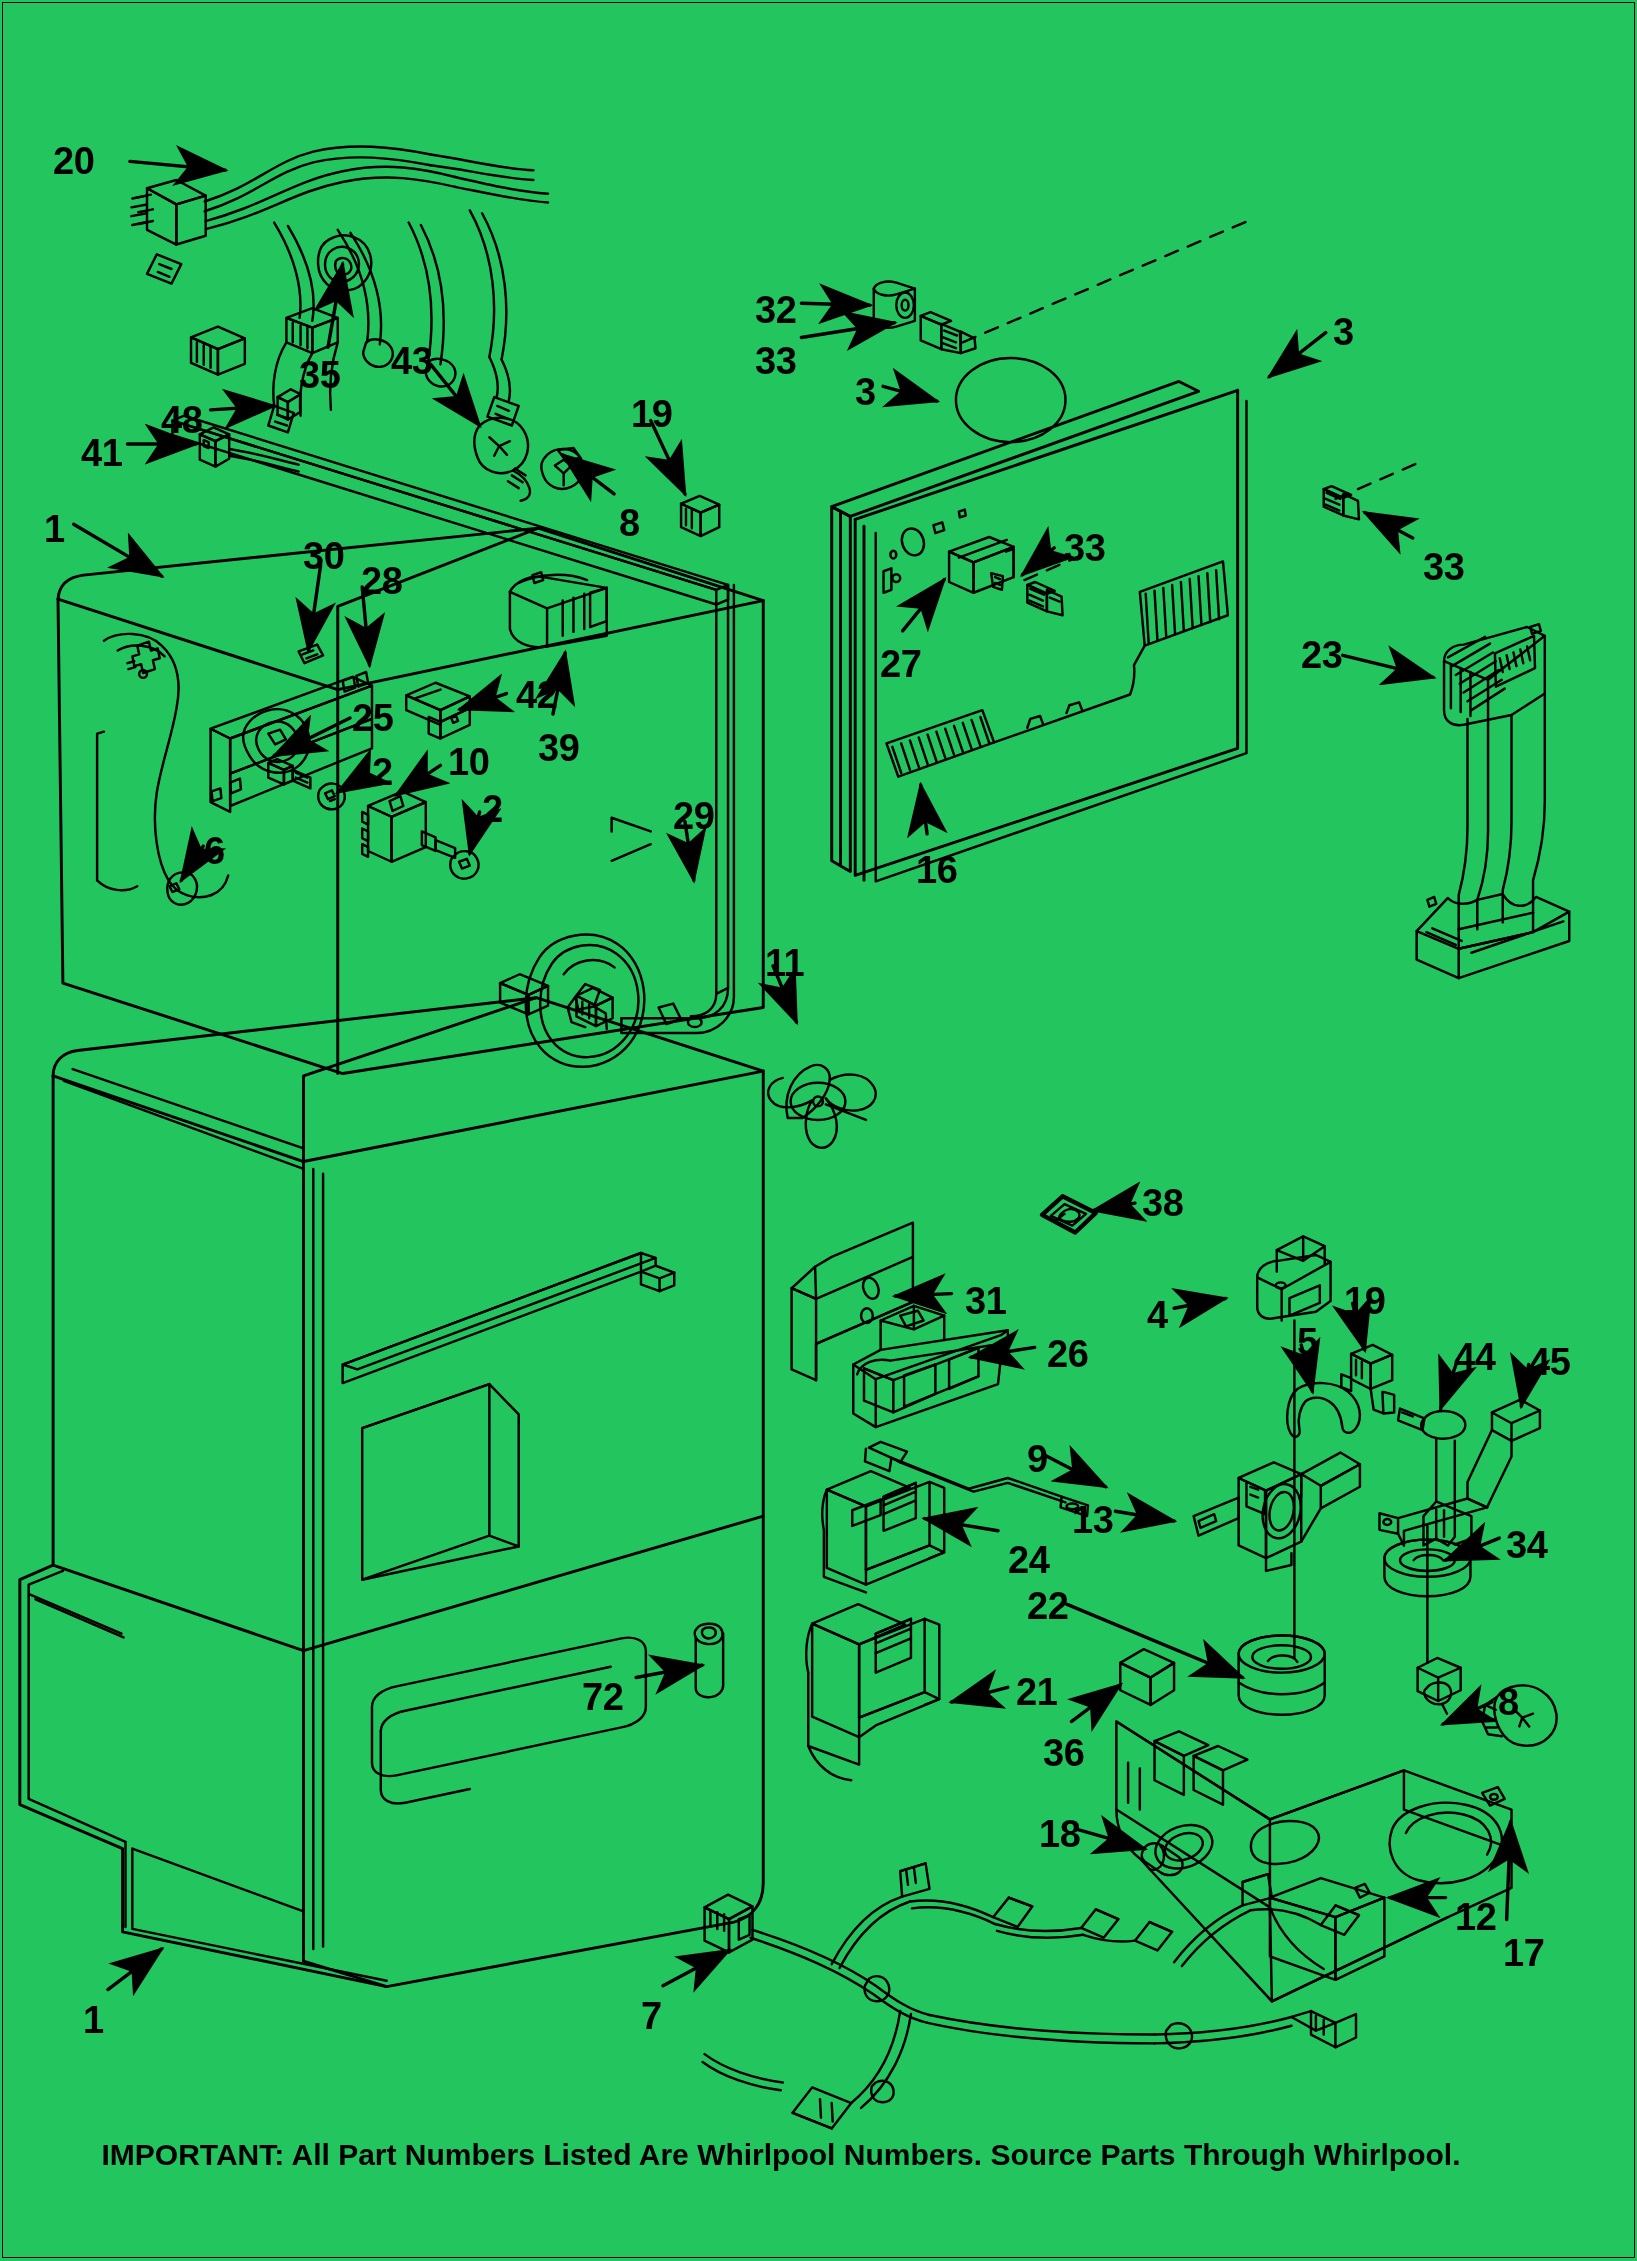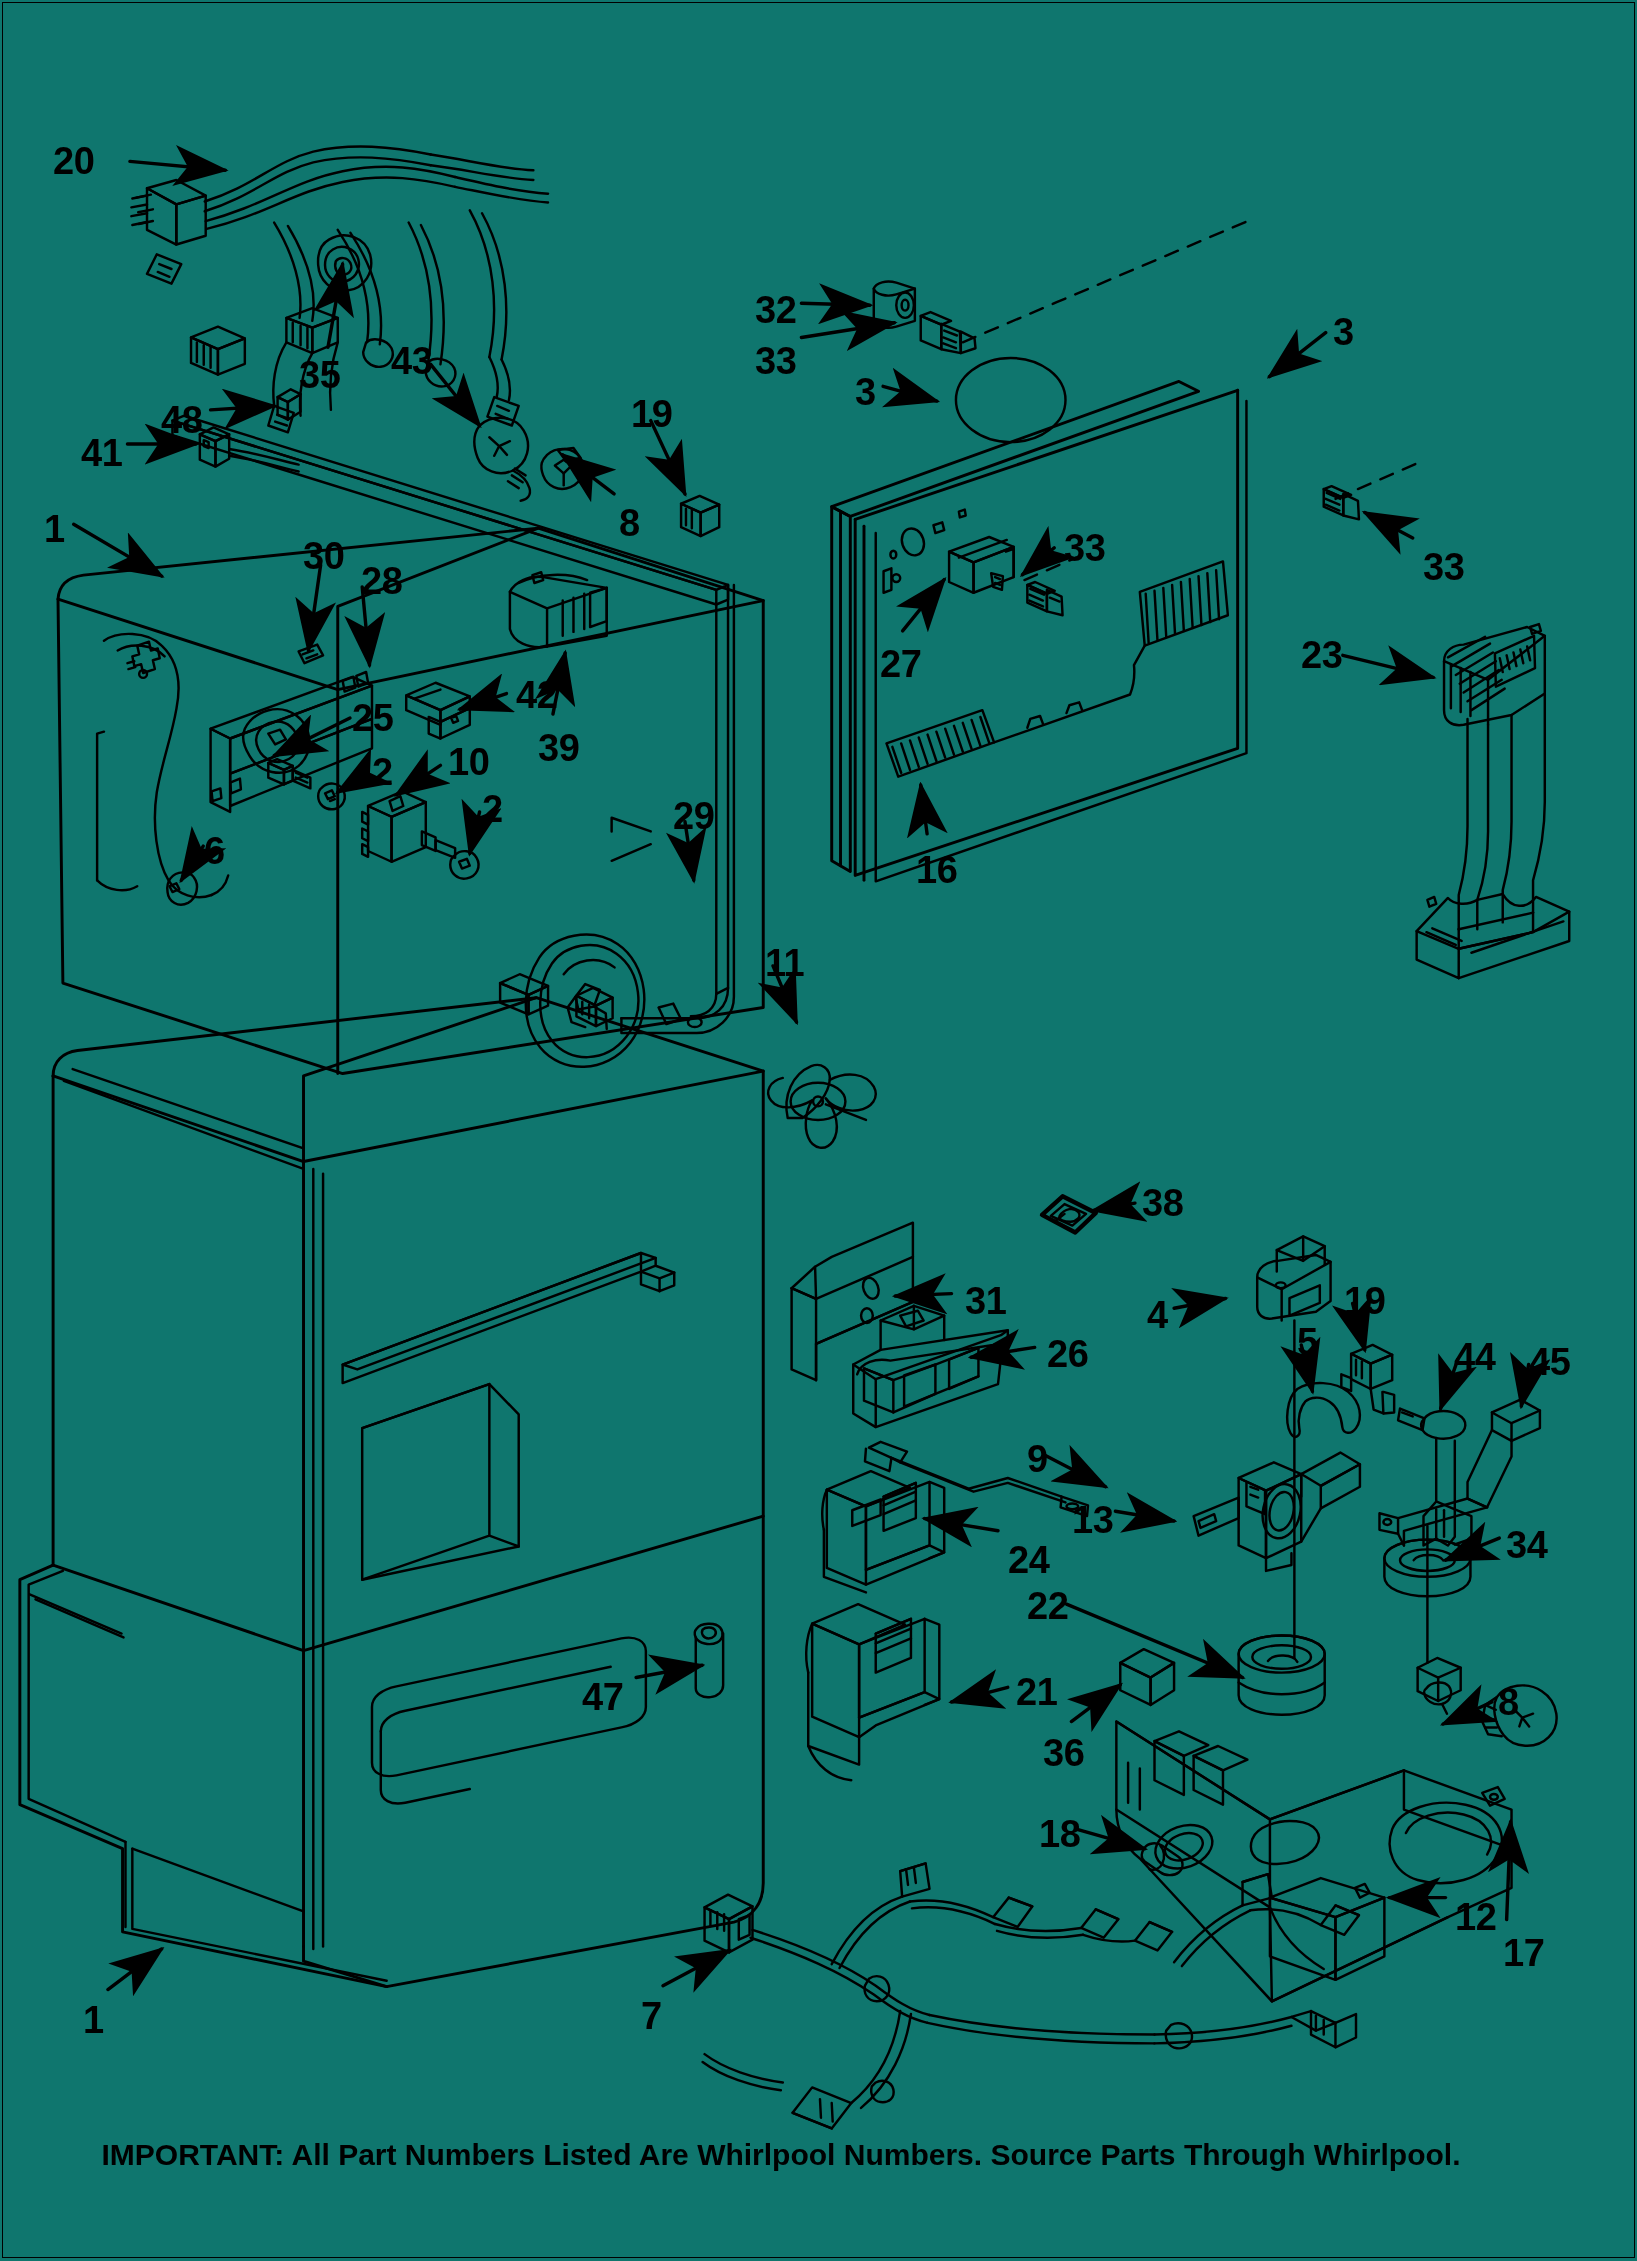--- a/index.html
+++ b/index.html
@@ -1,20 +1,20 @@
 <!DOCTYPE html>
 <html style="font-size:7.8px"><head>
 <meta charset="utf-8">
 <style>
   html,body{margin:0;padding:0;background:#fff;}
   body{font-family:"Liberation Sans",sans-serif;}
   #page{
     position:relative;
     width:1638px;height:2261px;
-    background:#0f766e;
+    background:#22c55e;
     overflow:hidden;
   }
   #border{
     position:absolute;left:2px;top:2px;
     width:1633px;height:2256px;
     border:1.5px solid #000;
     box-sizing:border-box;
   }
   #canvas{position:absolute;left:0;top:0;width:1638px;height:2261px;}
   .callout{
@@ -746,20 +746,20 @@
       <div class="callout" style="left: 1072px; top: 1501px;">13</div>
       <div class="callout" style="left: 1008px; top: 1541px;">24</div>
       <div class="callout" style="left: 1506px; top: 1526px;">34</div>
       <div class="callout" style="left: 1027px; top: 1587px;">22</div>
       <div class="callout" style="left: 1016px; top: 1673px;">21</div>
       <div class="callout" style="left: 1043px; top: 1734px;">36</div>
       <div class="callout" style="left: 1498px; top: 1683px;">8</div>
       <div class="callout" style="left: 1039px; top: 1815px;">18</div>
       <div class="callout" style="left: 1455px; top: 1898px;">12</div>
       <div class="callout" style="left: 1503px; top: 1934px;">17</div>
-      <div class="callout" style="left: 582px; top: 1678px;">47</div>
+      <div class="callout" style="left: 582px; top: 1678px;">72</div>
       <div class="callout" style="left: 641px; top: 1997px;">7</div>
       <div class="callout" style="left: 83px; top: 2001px;">1</div>
     </div>
 
   <div id="caption">IMPORTANT: All Part Numbers Listed Are Whirlpool Numbers. Source Parts Through Whirlpool.</div>
 </div>
 
 
 </body></html>

